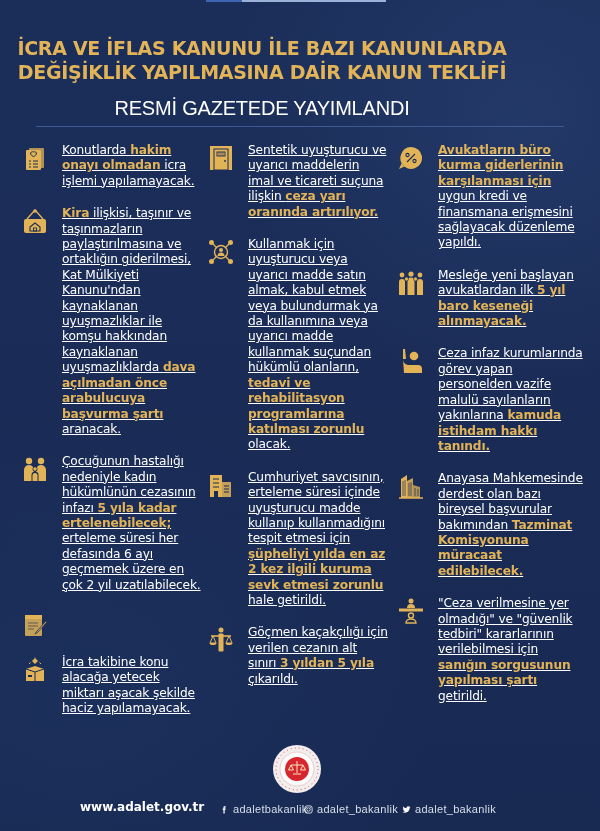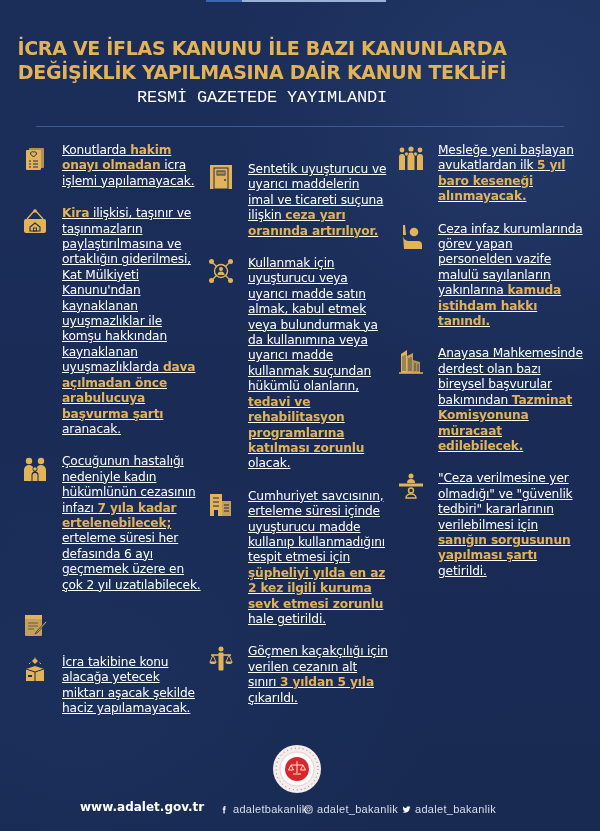--- a/index.html
+++ b/index.html
@@ -26,31 +26,31 @@
     .header {
       position: absolute; top: 36px; left: 0; width: 524px; text-align: center; z-index: 2;
     }
     .title-line {
       font-family: "DejaVu Sans", sans-serif;
       font-weight: bold; color: #e3b457;
       font-size: 19px; letter-spacing: -0.3px; line-height: 24px;
       text-transform: none;
     }
     .subtitle {
-      font-family: Liberation Mono, monospace;
-      color: #ffffff; font-size: 17px; line-height: 24px; margin-top: 2px;
+      font-family: Liberation Sans, sans-serif;
+      color: #ffffff; font-size: 20px; line-height: 24px; margin-top: 12px;
       letter-spacing: -0.2px;
     }
     .rule {
       position: absolute; top: 126px; left: 36px; width: 528px; height: 1px;
       background: #3a5b94; z-index: 2;
     }
     .col { position: absolute; top: 143px; z-index: 2; text-decoration: underline; }
     .col-1 { left: 22px; width: 180px; }
-    .col-2 { left: 208px; width: 180px; margin-top: 19px; }
+    .col-2 { left: 208px; width: 180px; }
     .col-3 { left: 398px; width: 190px; }
     .item { display: flex; align-items: flex-start; margin-bottom: 17px; }
     .icon { width: 26px; height: 26px; flex: 0 0 26px; margin-right: 14px; margin-top: 2px; }
     .icon svg { width: 26px; height: 26px; display: block; }
     .text {
       font-family: "DejaVu Sans", sans-serif;
       font-size: 12.2px; line-height: 15.4px; color: #ffffff; letter-spacing: -0.15px;
     }
     .text .hl { color: #e3b457; font-weight: bold; }
     .seal {
@@ -117,21 +117,21 @@
           <circle cx="7" cy="5" r="3.2" fill="#e3b457"></circle>
           <circle cx="19" cy="5" r="3.2" fill="#e3b457"></circle>
           <path d="M2 25 v-11 a5 5 0 0 1 10 0 v11 z" fill="#e3b457"></path>
           <path d="M14 25 v-11 a5 5 0 0 1 10 0 v11 z" fill="#e3b457"></path>
           <circle cx="13" cy="13" r="2.5" fill="#1a2d57"></circle>
           <path d="M9.5 25 v-6 a3.5 3.5 0 0 1 7 0 v6 z" fill="#1a2d57"></path>
           <circle cx="13" cy="13" r="1.8" fill="#e3b457"></circle>
           <path d="M10.5 25 v-5.5 a2.5 2.5 0 0 1 5 0 v5.5 z" fill="#e3b457"></path>
         </svg>
       </div>
-      <div class="text"><span>Çocuğunun hastalığı nedeniyle kadın hükümlünün cezasının infazı </span><span class="hl">7 yıla kadar ertelenebilecek;</span><span> erteleme süresi her defasında 6 ayı geçmemek üzere en çok 2 yıl uzatılabilecek.</span></div>
+      <div class="text"><span>Çocuğunun hastalığı nedeniyle kadın hükümlünün cezasının infazı </span><span class="hl">5 yıla kadar ertelenebilecek;</span><span> erteleme süresi her defasında 6 ayı geçmemek üzere en çok 2 yıl uzatılabilecek.</span></div>
     </div>
     <div class="item">
       <div class="icon">
         <svg viewBox="0 0 26 26">
           <rect x="3" y="3" width="17" height="21" rx="1" fill="#e3b457" opacity="0.85"></rect>
           <rect x="3" y="3" width="17" height="4" fill="#e3b457"></rect>
           <path d="M6 11 h10 M6 14 h10 M6 17 h6" stroke="#1a2d57" stroke-width="1" opacity="0.6"></path>
           <path d="M24 9 l-9 10 -2 3 3-2 9-10 z" fill="#e3b457" stroke="#1a2d57" stroke-width="0.8"></path>
         </svg>
       </div>
@@ -195,20 +195,31 @@
           <rect x="10.5" y="6.5" width="5" height="18" rx="1" fill="#e3b457"></rect>
           <path d="M3 9 h20" stroke="#e3b457" stroke-width="1.6"></path>
           <path d="M5 9 l-3 7 h6 z M21 9 l-3 7 h6 z" fill="none" stroke="#e3b457" stroke-width="1"></path>
           <path d="M1.5 16 a3.5 2 0 0 0 7 0 z M17.5 16 a3.5 2 0 0 0 7 0 z" fill="#e3b457"></path>
         </svg>
       </div>
       <div class="text"><span>Göçmen kaçakçılığı için verilen cezanın alt sınırı  </span><span class="hl">3 yıldan 5 yıla</span><span> çıkarıldı.</span></div>
     </div>
   </div>
 <div class="col col-3">
+    <div class="item">
+      <div class="icon">
+        <svg viewBox="0 0 26 26">
+          <path d="M13 2 a11 11 0 1 1 -9.5 16.5 l-2.5 5.5 5.5-2.5 A11 11 0 0 1 13 2 z" fill="#e3b457"></path>
+          <circle cx="9.5" cy="10" r="1.6" fill="none" stroke="#1a2d57" stroke-width="1.1"></circle>
+          <circle cx="16.5" cy="16" r="1.6" fill="none" stroke="#1a2d57" stroke-width="1.1"></circle>
+          <path d="M17 9 l-8 8" stroke="#1a2d57" stroke-width="1.1"></path>
+        </svg>
+      </div>
+      <div class="text"><span class="hl">Avukatların büro kurma giderlerinin karşılanması için</span><span> uygun kredi ve finansmana erişmesini sağlayacak düzenleme yapıldı.</span></div>
+    </div>
     <div class="item">
       <div class="icon">
         <svg viewBox="0 0 26 26">
           <circle cx="4" cy="5" r="2.4" fill="#e3b457"></circle>
           <circle cx="13" cy="4" r="2.6" fill="#e3b457"></circle>
           <circle cx="22" cy="5" r="2.4" fill="#e3b457"></circle>
           <path d="M1 25 v-13 a3 3 0 0 1 6 0 v13 z" fill="#e3b457"></path>
           <path d="M9.5 25 v-14 a3.5 3.5 0 0 1 7 0 v14 z" fill="#e3b457"></path>
           <path d="M19 25 v-13 a3 3 0 0 1 6 0 v13 z" fill="#e3b457"></path>
           <circle cx="8.5" cy="9" r="2" fill="#e3b457" stroke="#1a2d57" stroke-width="0.6"></circle>

